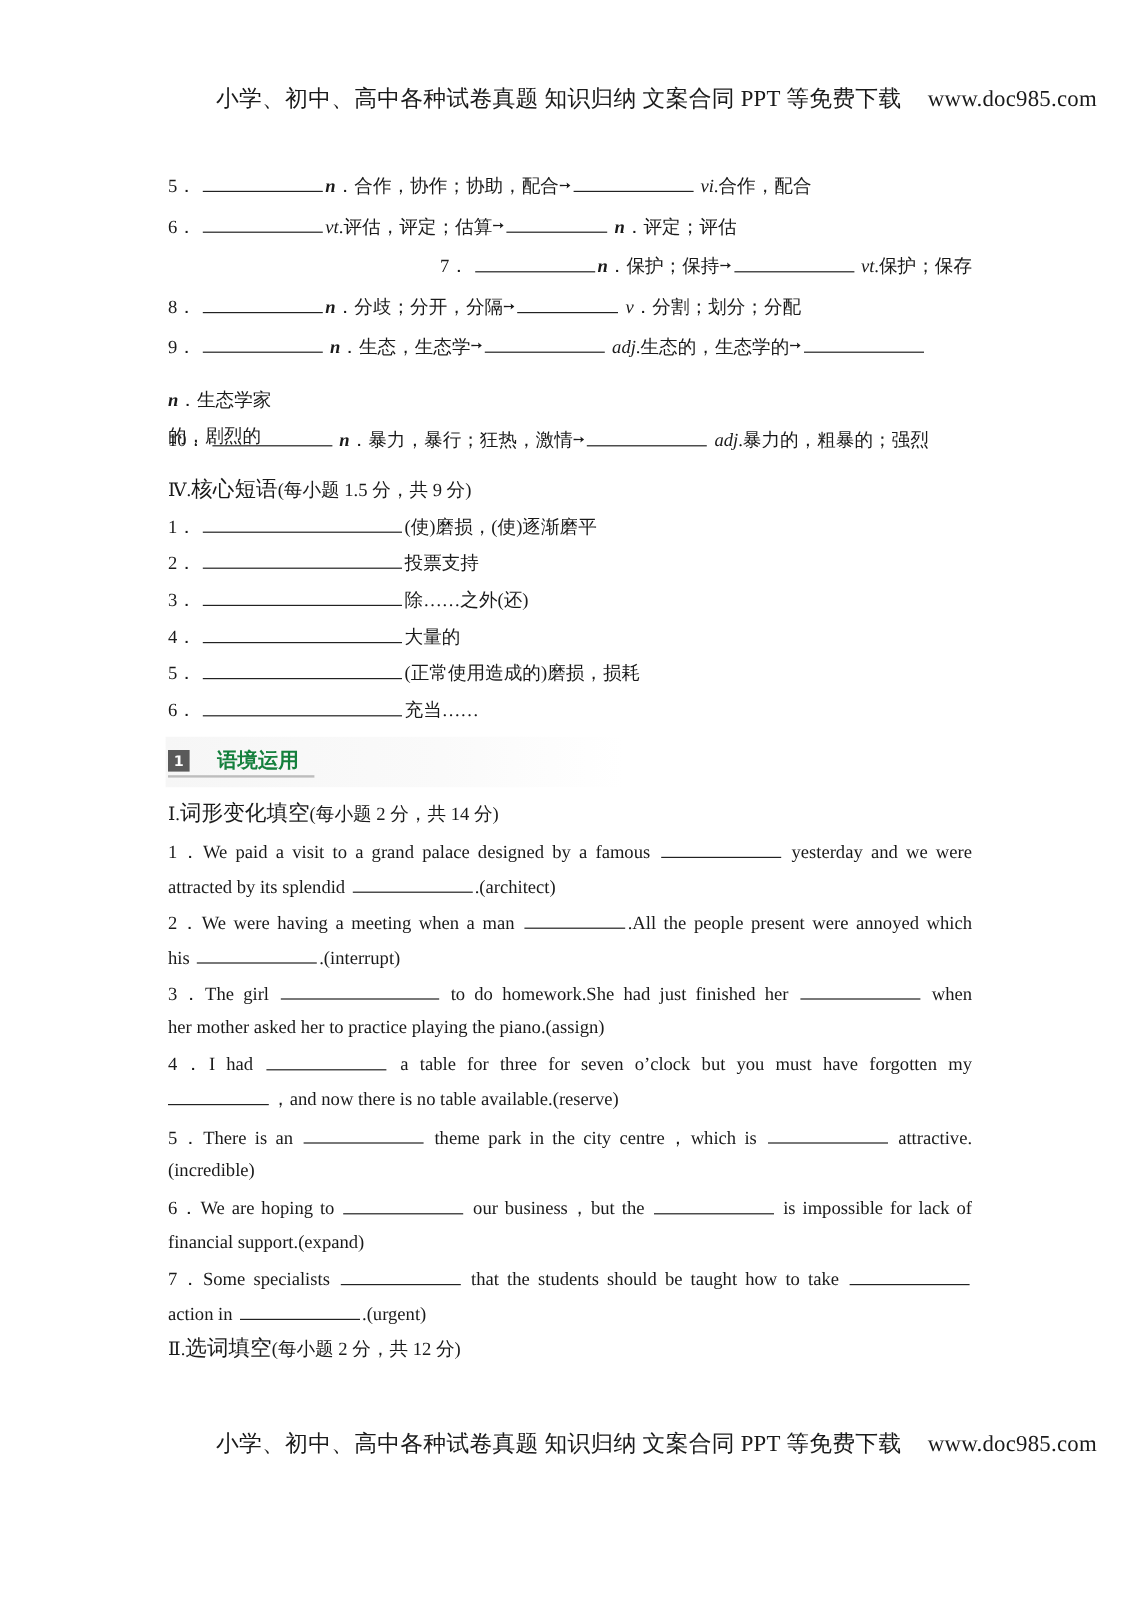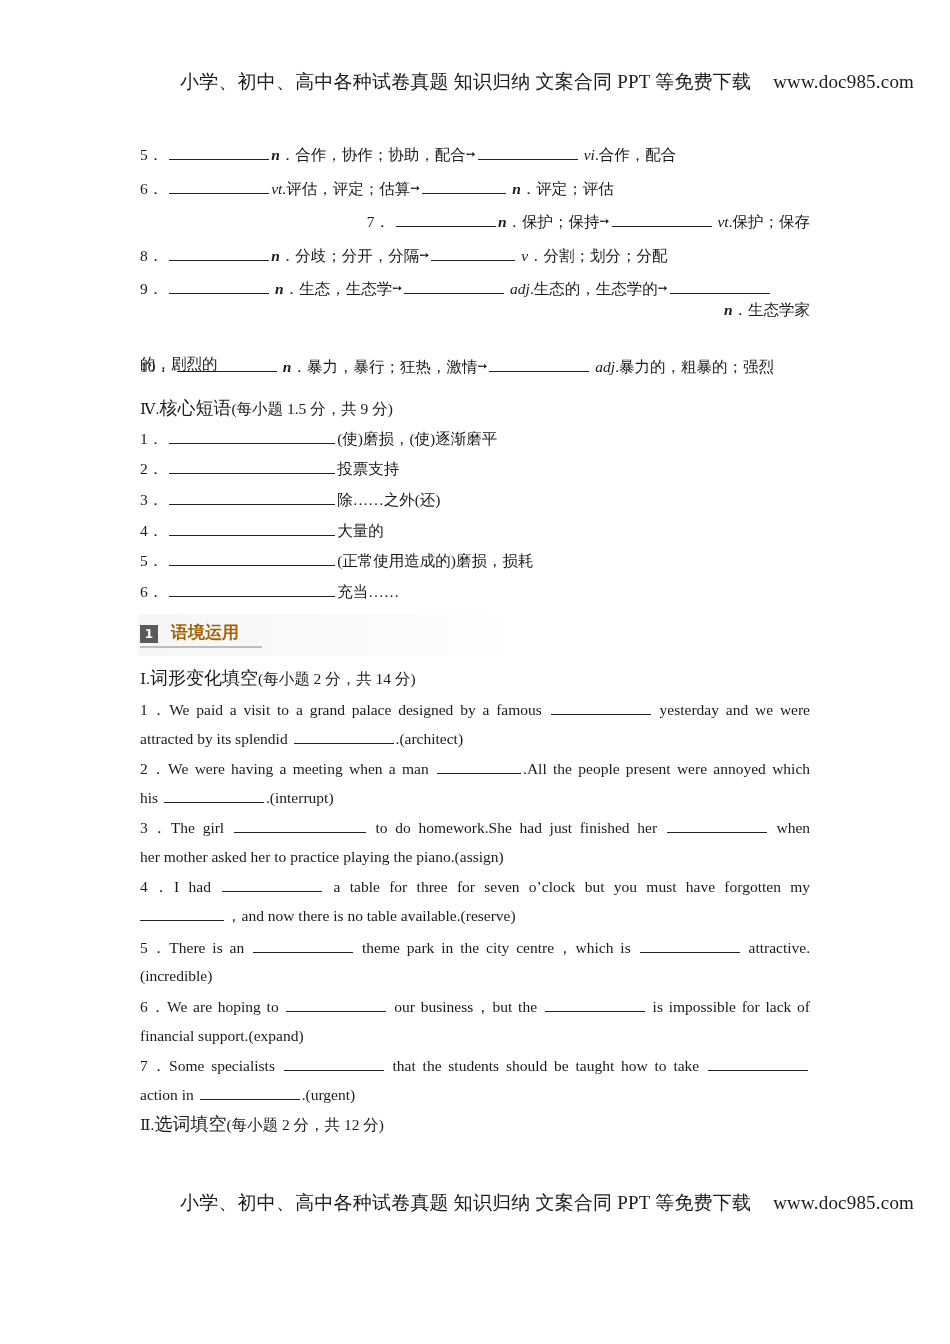--- a/index.html
+++ b/index.html
@@ -41,22 +41,22 @@
   .section-title-wrap {
     position: absolute; left: 140px; top: 622px; width: 122px; height: 24px;
     border-bottom: 2px solid #bdbdbd;
   }
   .section-icon {
     position: absolute; left: 0px; top: 3px; width: 18px; height: 18px;
     background: #5a5a5a; color: #fff; font-family: "DejaVu Sans", sans-serif;
     font-size: 12px; font-weight: bold; text-align: center; line-height: 18px;
   }
   .section-title {
-    position: absolute; left: 31px; top: 0px;
-    font-family: Liberation Mono, monospace; font-weight: bold; font-size: 17px; color: #a16207;
+    position: absolute; left: 41px; top: 0px;
+    font-family: Liberation Serif, serif; font-weight: bold; font-size: 17px; color: #15803d;
     line-height: 24px; white-space: nowrap;
   }
 </style>
 </head>
 <body>
 
 <div class="watermark wm-top">
   <span>小学、初中、高中各种试卷真题  知识归纳  文案合同  PPT 等免费下载</span><span class="url">www.doc985.com</span>
 </div>
 
@@ -83,21 +83,21 @@
   <span class="blank w100"></span><span class="pos">n</span><span>．分歧；分开，分隔</span><span class="arrow">➙</span><span class="blank w84"></span>
   <span class="pos-it">v</span><span>．分割；划分；分配</span>
 </div>
 
 <div class="line" style="top:278px;">
   <span>9．</span>
   <span class="blank w100"></span>
   <span class="pos">n</span><span>．生态，生态学</span><span class="arrow">➙</span><span class="blank w100"></span>
   <span class="pos-it">adj</span><span>.生态的，生态学的</span><span class="arrow">➙</span><span class="blank w100"></span>
 </div>
-<div class="line" style="top:300px;text-align:right;">
+<div class="line" style="top:324px;">
   <span class="pos">n</span><span>．生态学家</span>
 </div>
 
 <div class="line" style="top:356px;">
   <span>10．</span>
   <span class="blank w100"></span>
   <span class="pos">n</span><span>．暴力，暴行；狂热，激情</span><span class="arrow">➙</span><span class="blank w100"></span>
   <span class="pos-it">adj</span><span>.暴力的，粗暴的；强烈</span>
 </div>
 <div class="line" style="top:354px;">

